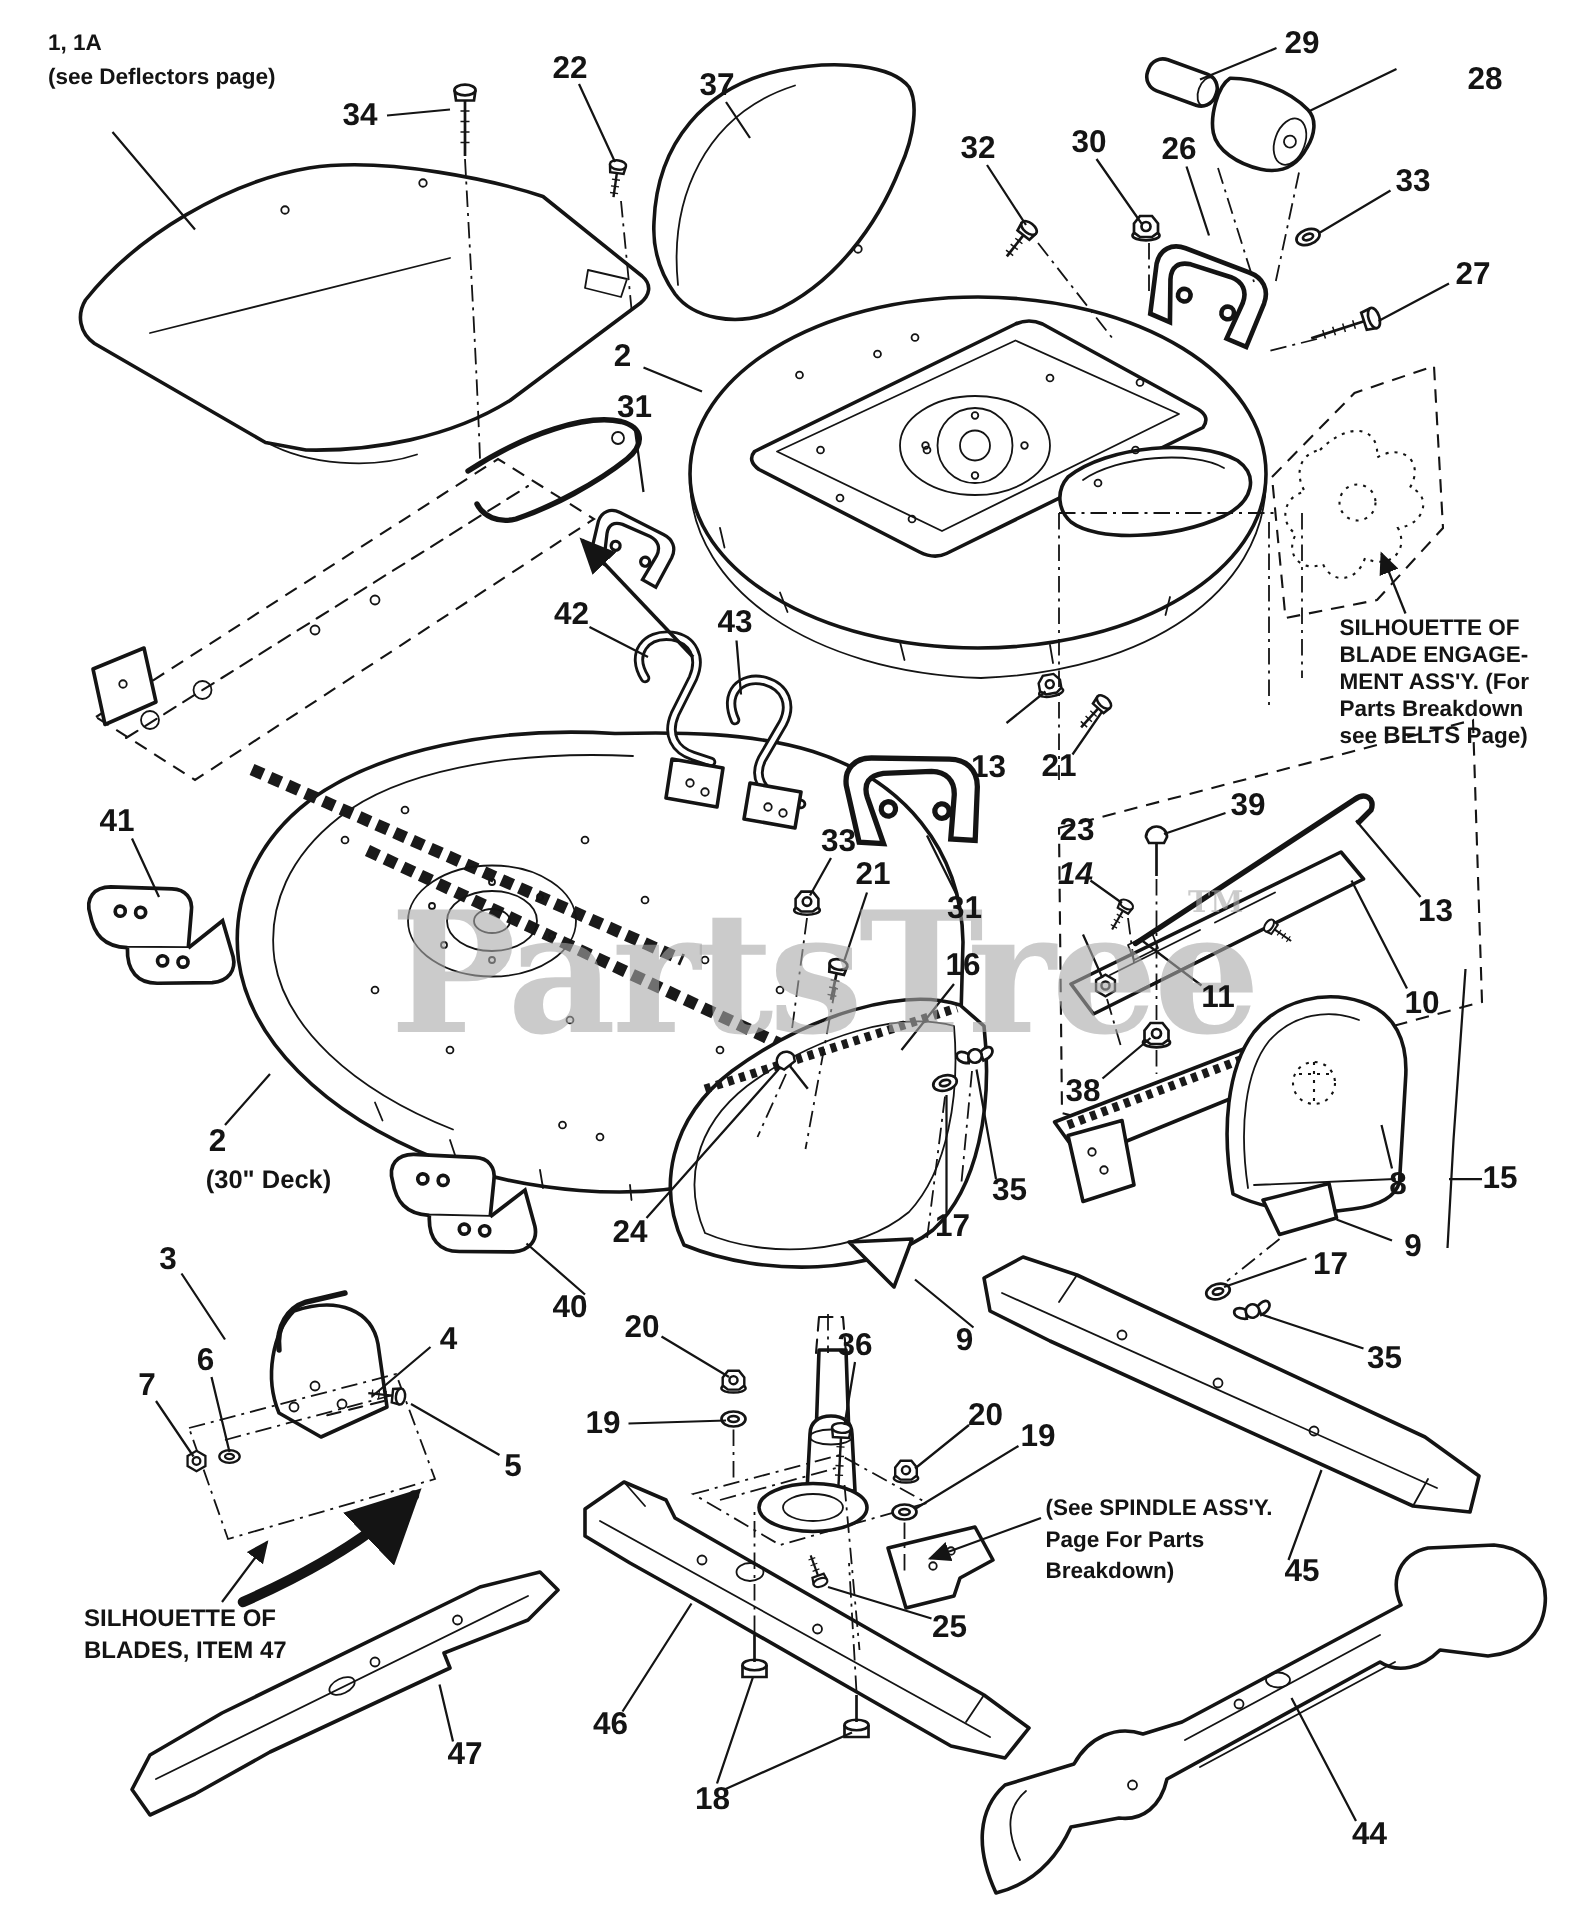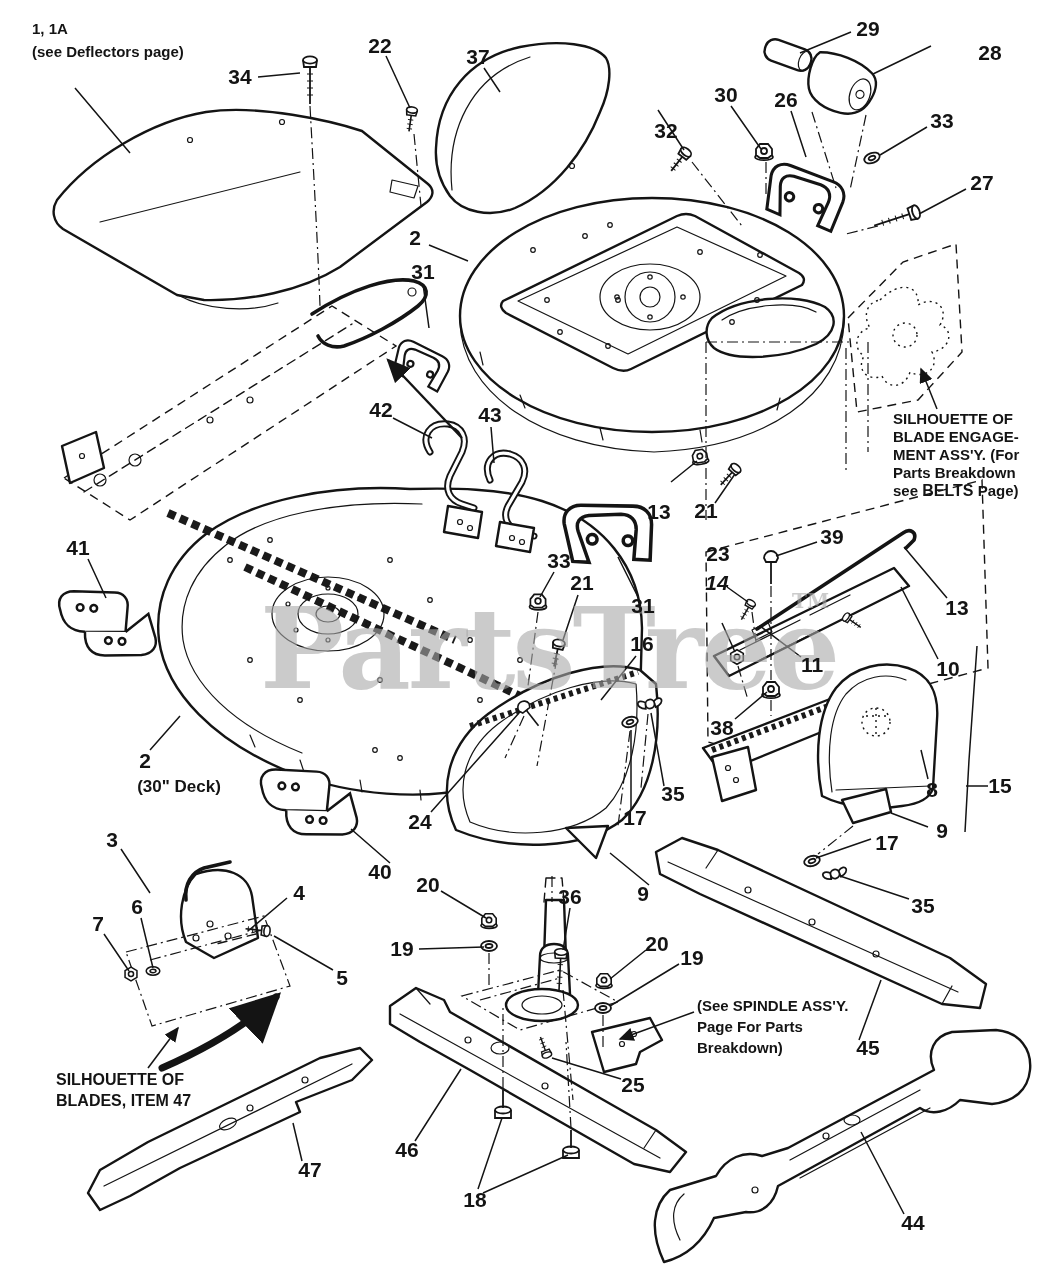--- a/index.html
+++ b/index.html
@@ -413,21 +413,21 @@
 <div class="note" style="left:697px;top:995px;font-size:15px;line-height:21px;">
   <div>(See SPINDLE ASS'Y.</div>
   <div>Page For Parts</div>
   <div>Breakdown)</div>
 </div>
 
 <div id="callouts">
       <div class="callout" style="left: 240px; top: 77px;">34</div>
       <div class="callout" style="left: 380px; top: 46px;">22</div>
       <div class="callout" style="left: 478px; top: 57px;">37</div>
-      <div class="callout" style="left: 666px; top: 99px; margin-top: 32px;">32</div>
+      <div class="callout" style="left: 652px; top: 99px;">32</div>
       <div class="callout" style="left: 726px; top: 95px;">30</div>
       <div class="callout" style="left: 786px; top: 100px;">26</div>
       <div class="callout" style="left: 868px; top: 29px;">29</div>
       <div class="callout" style="left: 990px; top: 41px; margin-top: 12px;">28</div>
       <div class="callout" style="left: 942px; top: 121px;">33</div>
       <div class="callout" style="left: 982px; top: 183px;">27</div>
       <div class="callout" style="left: 415px; top: 238px;">2</div>
       <div class="callout" style="left: 423px; top: 272px;">31</div>
       <div class="callout" style="left: 381px; top: 410px;">42</div>
       <div class="callout" style="left: 490px; top: 415px;">43</div>

